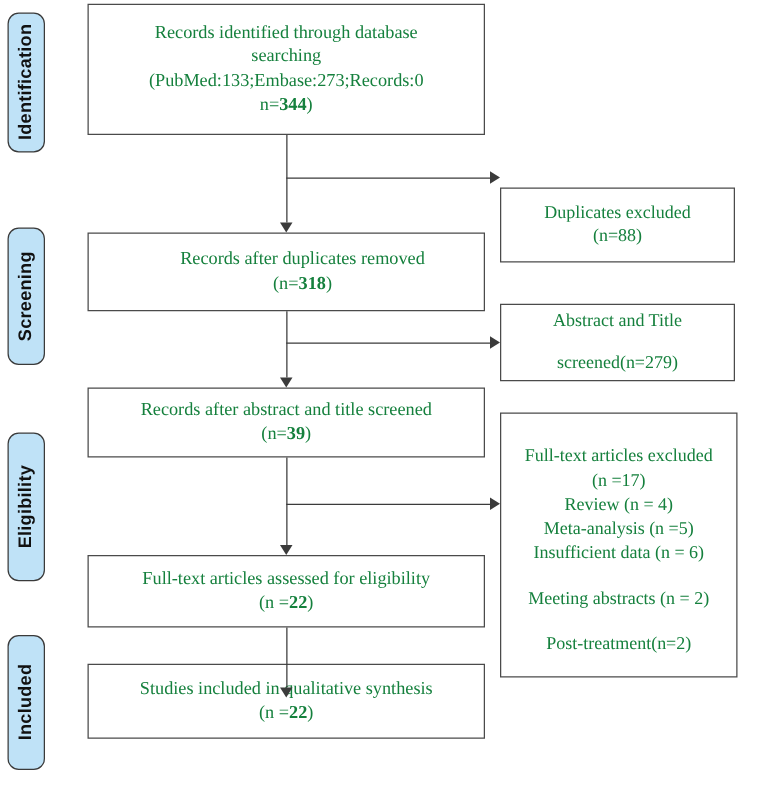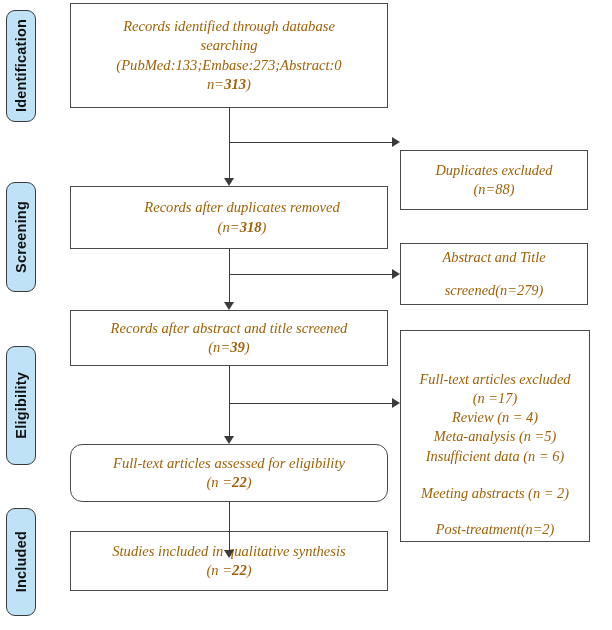--- a/index.html
+++ b/index.html
@@ -47,25 +47,24 @@
     background: #ffffff;
     border: 1.3px solid #4a4a4a;
     display: flex;
     flex-direction: column;
     align-items: center;
     justify-content: center;
     padding: 2px 6px;
   }
   .flow-box .line {
     font-size: 14.6px;
-    color: #a16207;
+    color: #15803d;
     text-align: center;
     line-height: 1.33;
     white-space: nowrap;
-    font-style: italic;
   }
   .flow-box .line.sp-top { margin-top: 18px; }
   .flow-box .line.sp-big { margin-top: 17px; }
   .flow-box .line b { font-weight: bold; }
 
   
   .excl-box .line { font-size: 14.4px; }
 
   
   .vline {
@@ -110,55 +109,55 @@
     <span class="stage-text">Eligibility</span>
   </div>
 
   <div class="stage-pill" style="left:6px; top:508px; width:30px; height:108px;">
     <span class="stage-text">Included</span>
   </div>
 
   <div class="flow-box" style="left:70px; top:3px; width:318px; height:105px;">
     <div class="line">Records identified through database</div>
     <div class="line">searching</div>
-    <div class="line">(PubMed:133;Embase:273;Abstract:0</div>
-    <div class="line"><span>n=</span><b>313</b><span>)</span></div>
+    <div class="line">(PubMed:133;Embase:273;Records:0</div>
+    <div class="line"><span>n=</span><b>344</b><span>)</span></div>
   </div>
 
   <div class="flow-box" style="left:70px; top:186px; width:318px; height:63px;padding-left:32px;">
     <div class="line">Records after duplicates removed</div>
     <div class="line"><span>(n=</span><b>318</b><span>)</span></div>
   </div>
 
   <div class="flow-box" style="left:70px; top:310px; width:318px; height:56px;align-items:center;">
     <div class="line">Records after abstract and title screened</div>
     <div class="line"><span>(n=</span><b>39</b><span>)</span></div>
   </div>
 
-  <div class="flow-box" style="left:70px; top:444px; width:318px; height:58px;border-radius:12px;">
+  <div class="flow-box" style="left:70px; top:444px; width:318px; height:58px;">
     <div class="line">Full-text articles assessed for eligibility</div>
     <div class="line"><span>(n =</span><b>22</b><span>)</span></div>
   </div>
 
   <div class="flow-box" style="left:70px; top:531px; width:318px; height:60px;">
     <div class="line">Studies included in qualitative synthesis</div>
     <div class="line"><span>(n =</span><b>22</b><span>)</span></div>
   </div>
 
   <div class="flow-box excl-box" style="left:400px; top:112px; width:188px; height:60px;margin-top:38px;">
     <div class="line">Duplicates excluded</div>
     <div class="line">(n=88)</div>
   </div>
 
   <div class="flow-box excl-box" style="left:400px; top:243px; width:188px; height:62px;gap:13px;">
     <div class="line">Abstract and Title</div>
     <div class="line">screened(n=279)</div>
   </div>
 
-  <div class="flow-box excl-box" style="left:400px; top:330px; width:190px; height:212px; justify-content:flex-end; padding-top:12px;">
+  <div class="flow-box excl-box" style="left:400px; top:330px; width:190px; height:212px; justify-content:center; padding-top:12px;">
     <div class="line">Full-text articles excluded</div>
     <div class="line">(n =17)</div>
     <div class="line">Review (n = 4)</div>
     <div class="line">Meta-analysis (n =5)</div>
     <div class="line">Insufficient data (n = 6)</div>
     <div class="line sp-top">Meeting abstracts   (n = 2)</div>
     <div class="line sp-big">Post-treatment(n=2)</div>
   </div>
 
   <div class="vline" style="left:229px; top:108px; height:70px;"></div>

